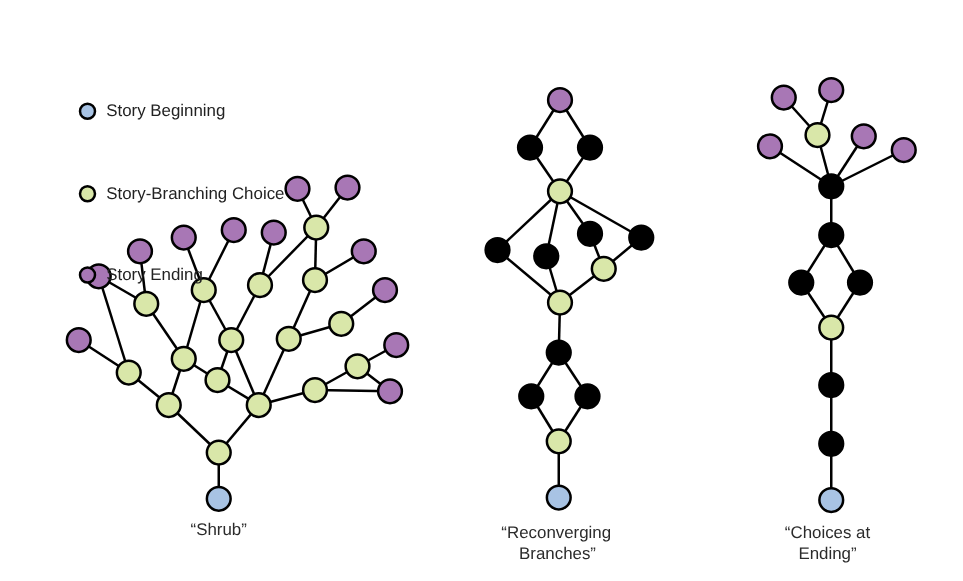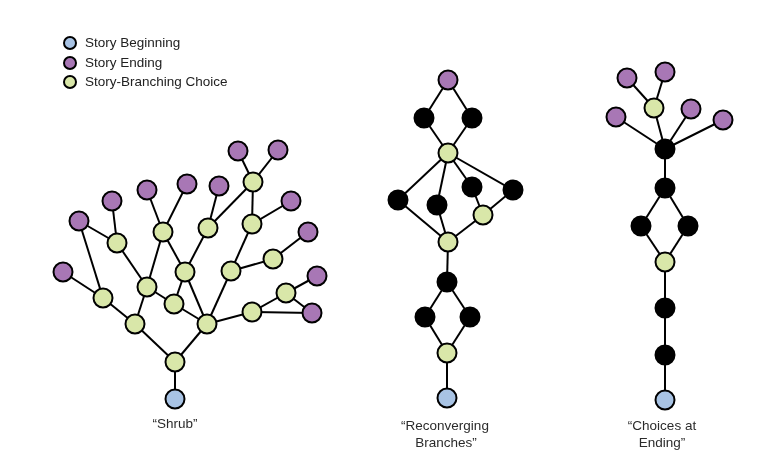--- a/index.html
+++ b/index.html
@@ -12,21 +12,21 @@
   .dlabel{
     font-family:"Liberation Sans", sans-serif;
     font-size:13.5px;
     fill:#2b2b2b;
     text-anchor:middle;
   }
   #legend{
     position:absolute;left:63px;top:36px;
     display:flex;flex-direction:column;
   }
-  .legend-row{display:flex;align-items:center;height:14px;margin-bottom:5.6px;}
+  .legend-row{display:flex;align-items:center;height:14px;margin-bottom:5.6px;margin-top:46px;}
   .legend-dot{
     width:14px;height:14px;border-radius:50%;
     border:2px solid #000;box-sizing:border-box;flex:0 0 14px;
   }
   .legend-label{
     margin-left:8px;font-size:13.5px;color:#222;white-space:nowrap;line-height:14px;
   }
 </style>
 </head>
 <body>
@@ -174,22 +174,22 @@
     <text class="dlabel" x="662" y="430">“Choices at</text>
     <text class="dlabel" x="662" y="447">Ending”</text>
   </svg>
 
   <div id="legend">
     <div class="legend-row">
       <span class="legend-dot" style="background: rgb(168, 195, 228);"></span>
       <span class="legend-label">Story Beginning</span>
     </div>
     <div class="legend-row">
+      <span class="legend-dot" style="background: rgb(217, 231, 169);"></span>
+      <span class="legend-label">Story-Branching Choice</span>
+    </div>
+    <div class="legend-row">
       <span class="legend-dot" style="background: rgb(168, 119, 181);"></span>
       <span class="legend-label">Story Ending</span>
-    </div>
-    <div class="legend-row">
-      <span class="legend-dot" style="background: rgb(217, 231, 169);"></span>
-      <span class="legend-label">Story-Branching Choice</span>
     </div>
   </div>
 
 </div>
 
 </body></html>

